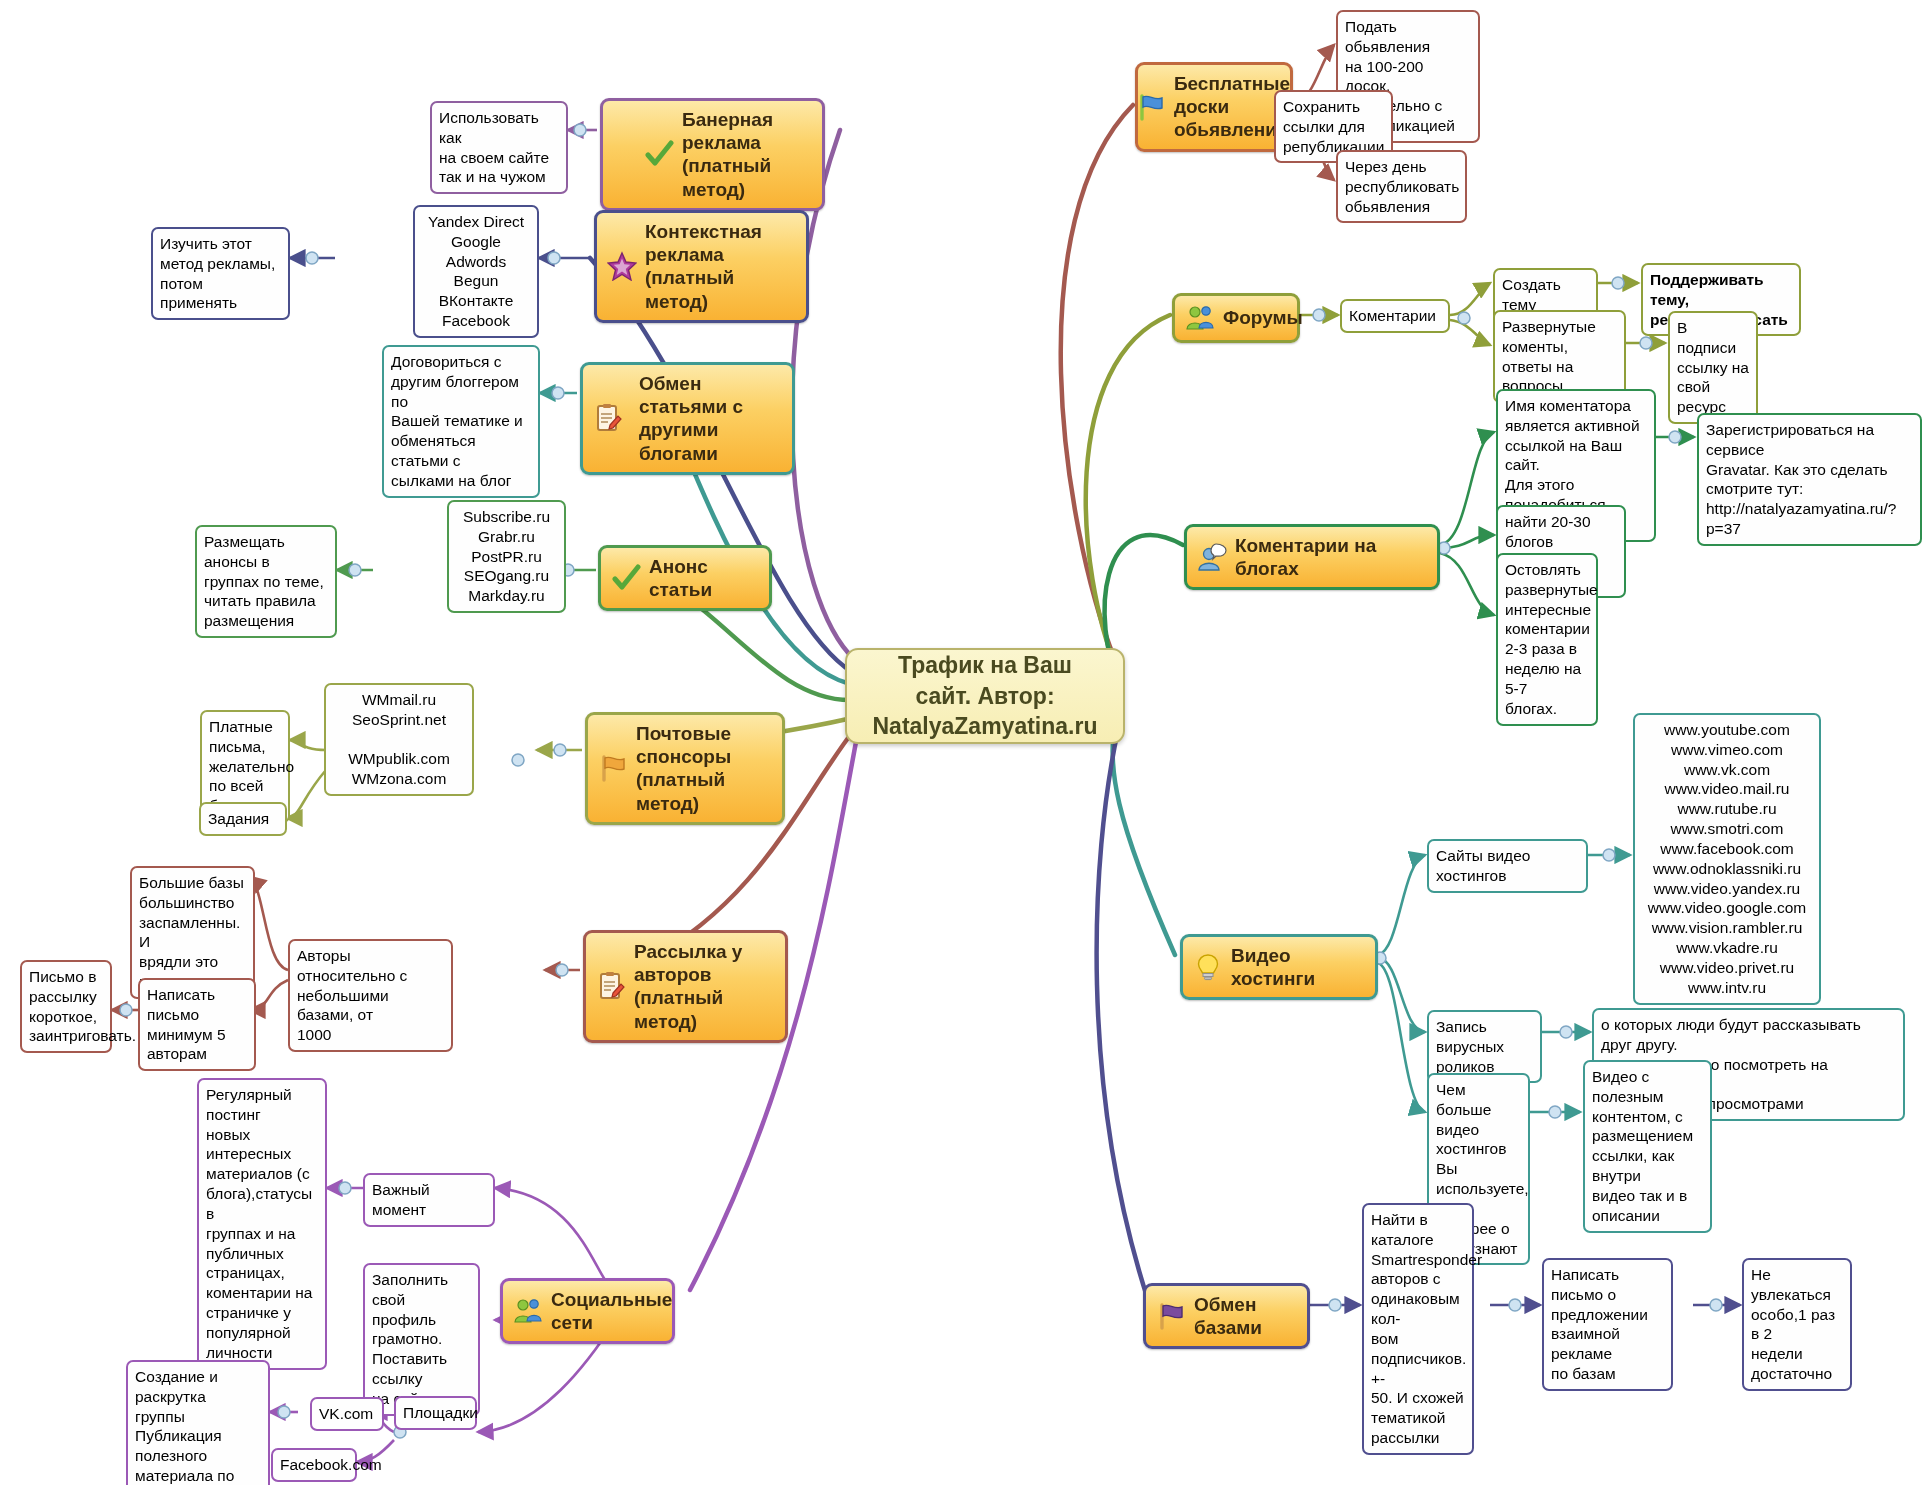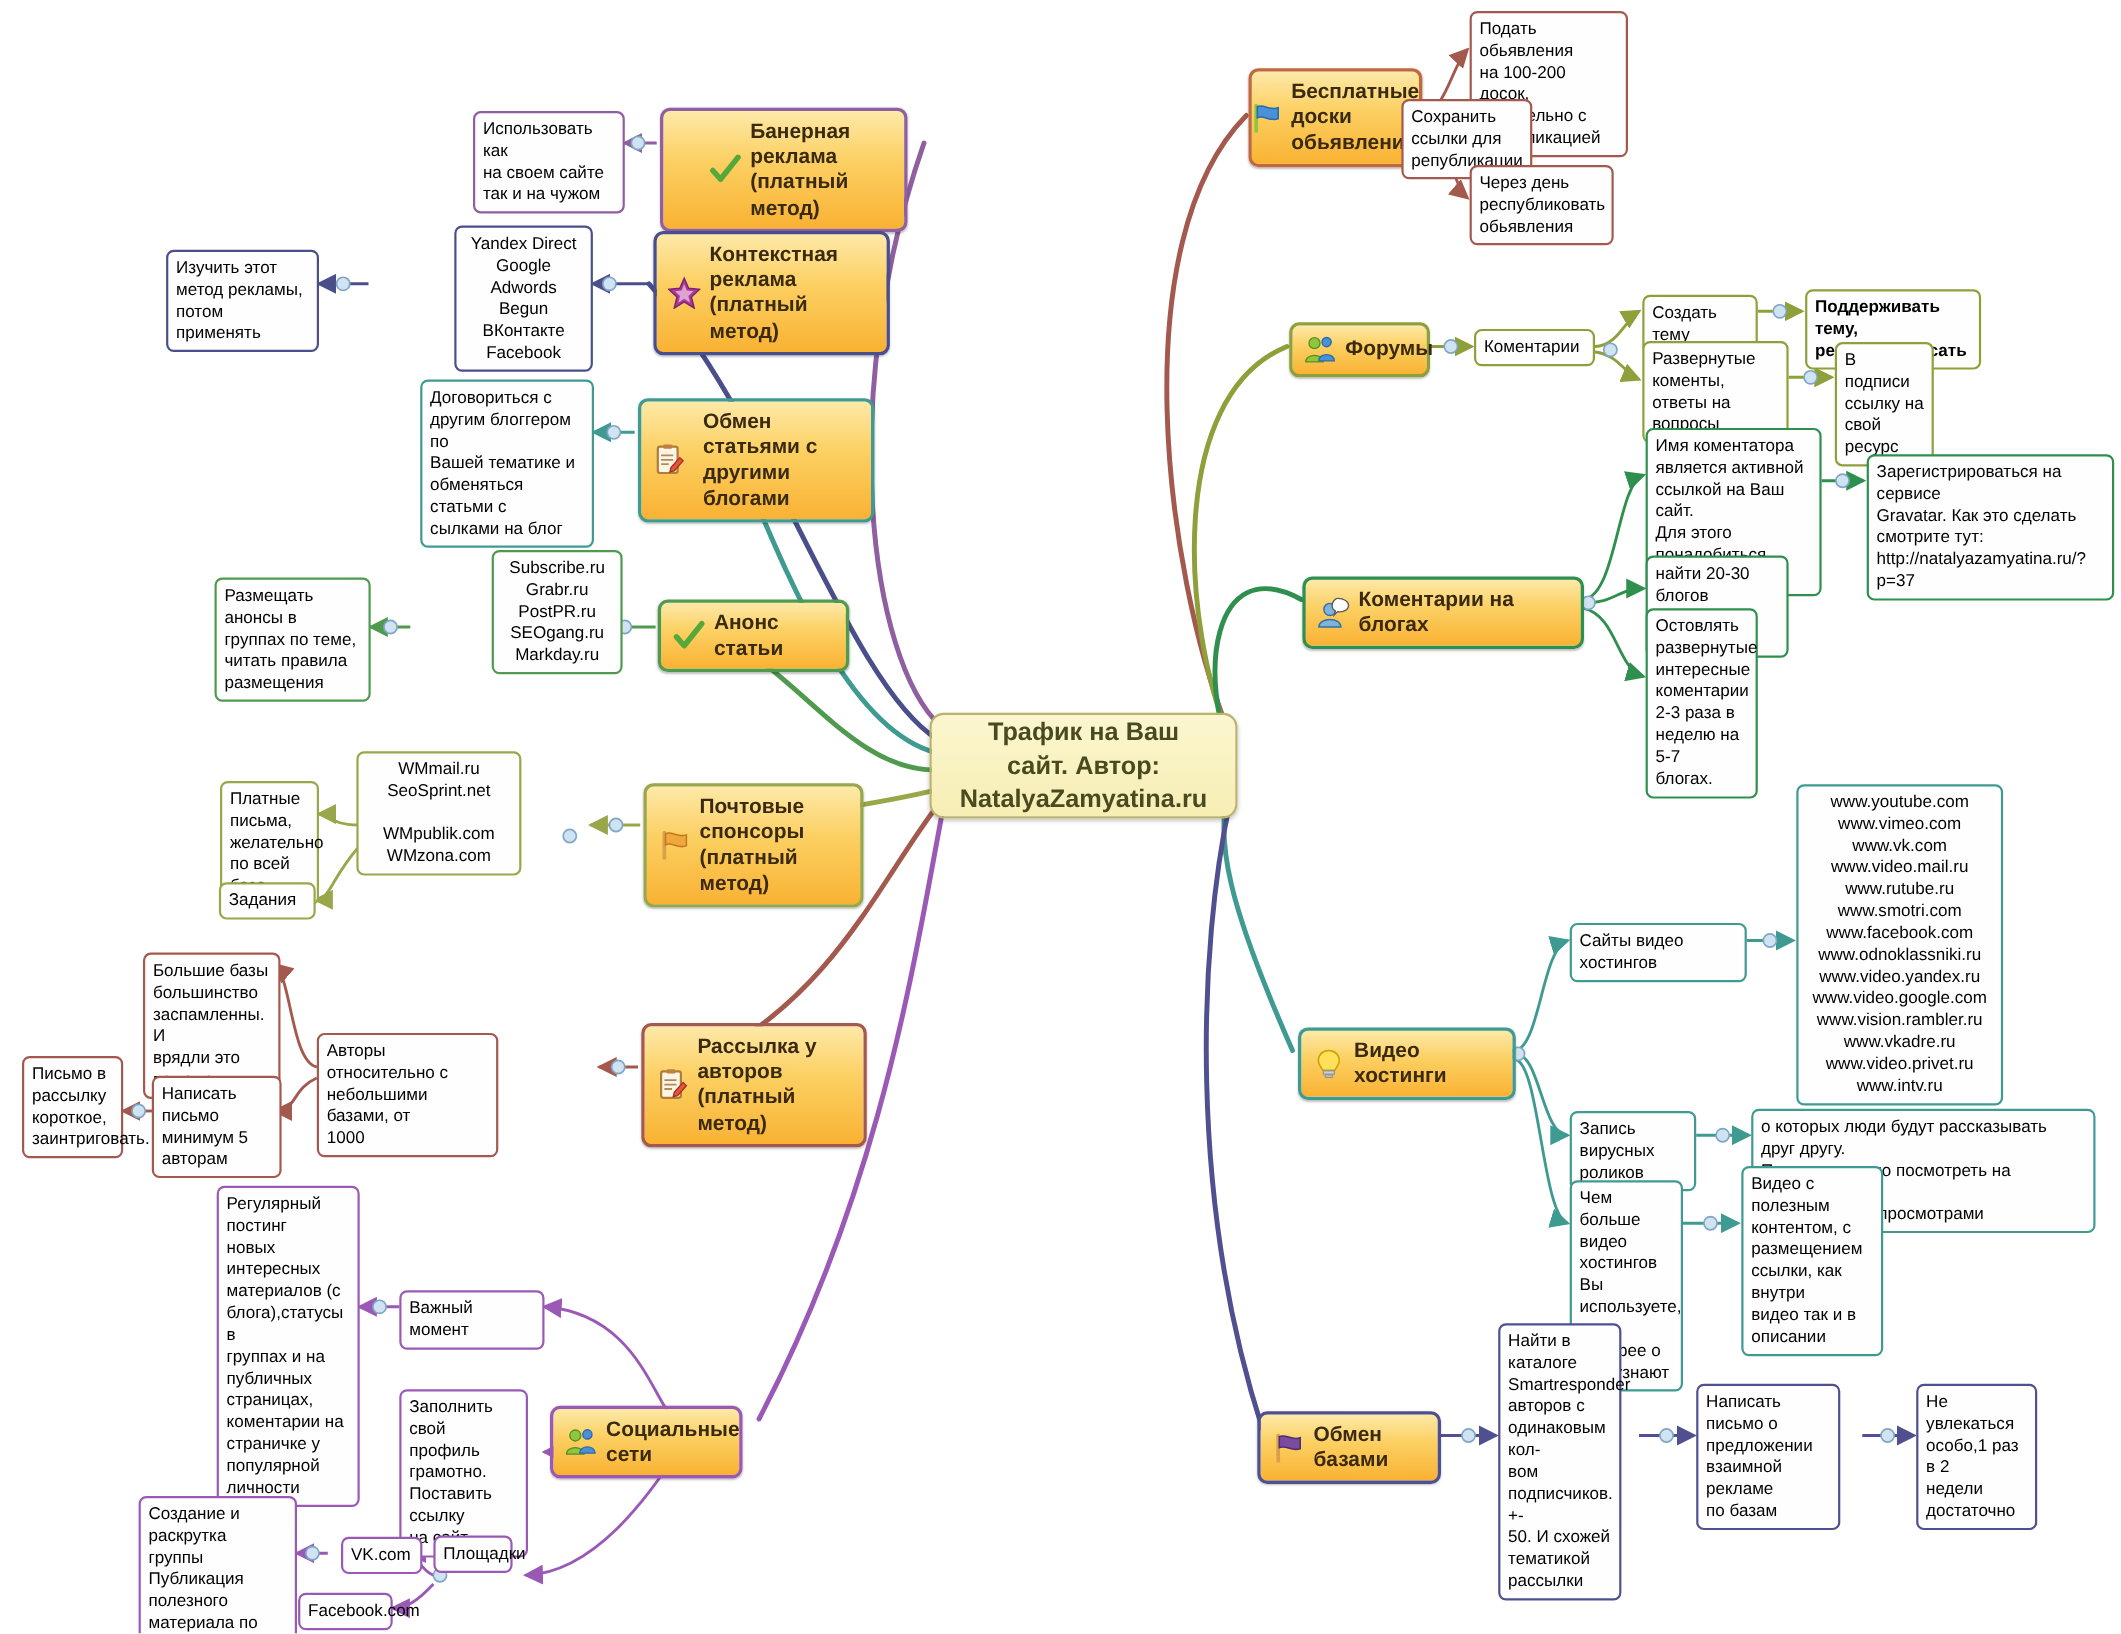--- a/index.html
+++ b/index.html
@@ -368,21 +368,21 @@
 группах и на
 публичных страницах,
 коментарии на
 страничке у
 популярной личности</div>
   <div class="node bx k-violet" style="left:363px;top:1263px;width:117px;">Заполнить свой
 профиль
 грамотно.
 Поставить ссылку
 на  сайт</div>
-  <div class="node bx k-violet" style="left:394px;top:1396px;width:72px;">Площадки</div>
+  <div class="node bx k-violet" style="left:394px;top:1396px;width:83px;">Площадки</div>
   <div class="node bx k-violet" style="left:298px;top:1397px;width:74px;margin-left:12px;">VK.com</div>
   <div class="node bx k-violet" style="left:126px;top:1360px;width:144px;">Создание и раскрутка
 группы Публикация
 полезного материала по
 теме</div>
   <div class="node bx k-violet" style="left:271px;top:1448px;width:86px;">Facebook.com</div>
 
   <div class="node main mb-orange" style="left:1135px;top:62px;width:158px;justify-content:center;">
     <span class="ico">
       <svg viewBox="0 0 30 30">

